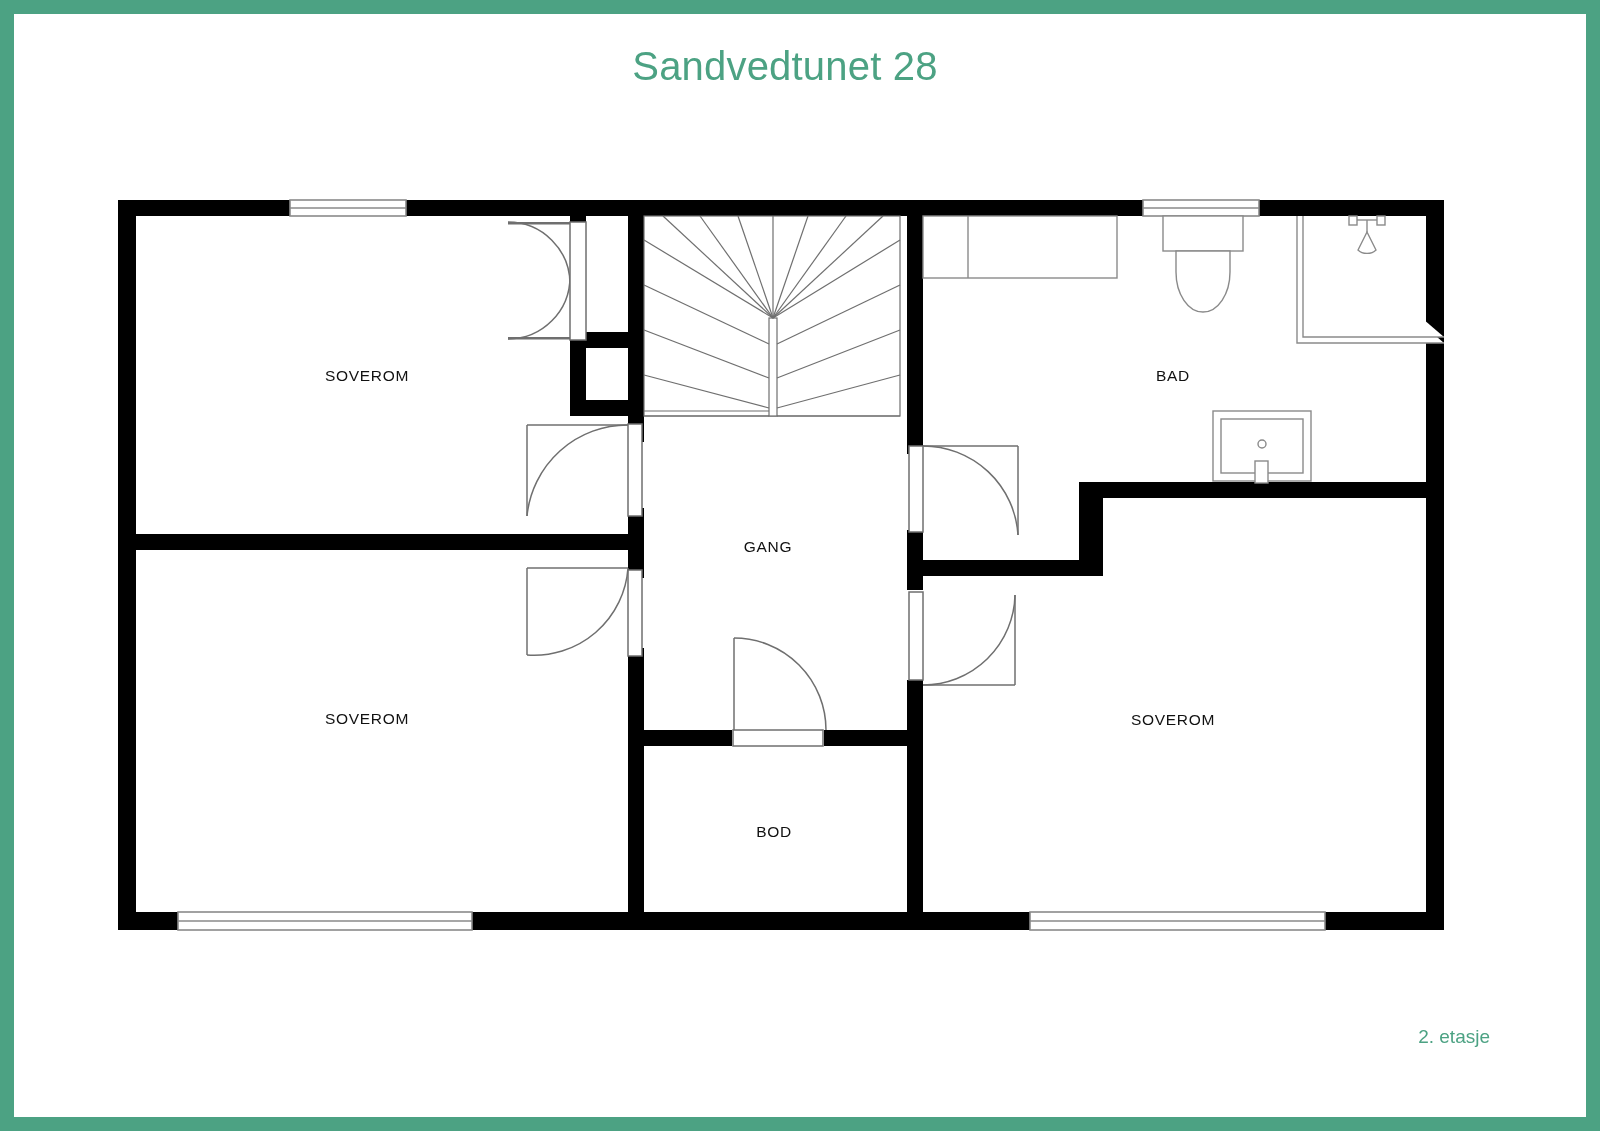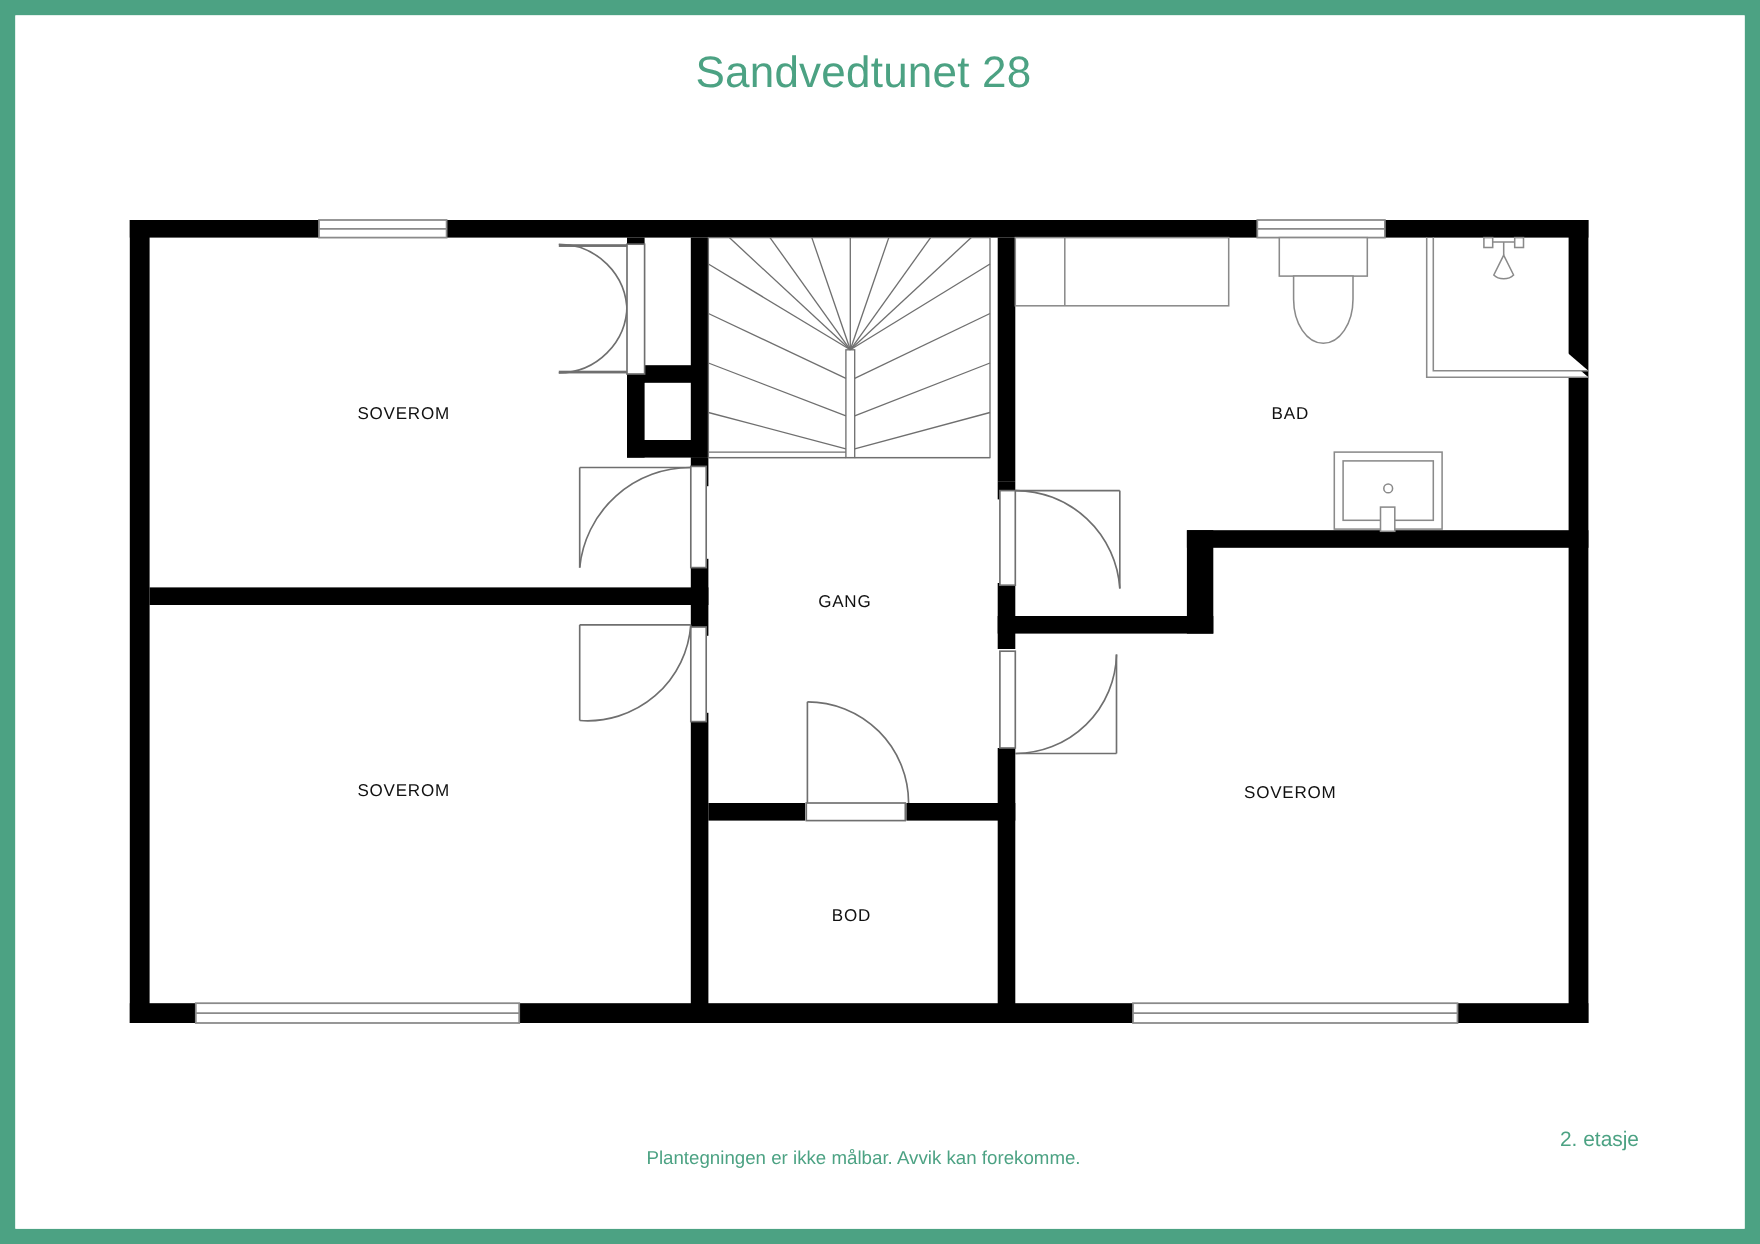--- a/index.html
+++ b/index.html
@@ -259,16 +259,15 @@
       <text x="367" y="381">SOVEROM</text>
       <text x="367" y="724">SOVEROM</text>
       <text x="768" y="552">GANG</text>
       <text x="774" y="837">BOD</text>
       <text x="1173" y="381">BAD</text>
       <text x="1173" y="725">SOVEROM</text>
     </g>
 
   </svg>
 
-  <div class="disclaimer">Plantegningen er ikke målbar. Avvik kan forekomme.</div>
   <div class="floor-label">2. etasje</div>
 
 </div>
 
 </body></html>

